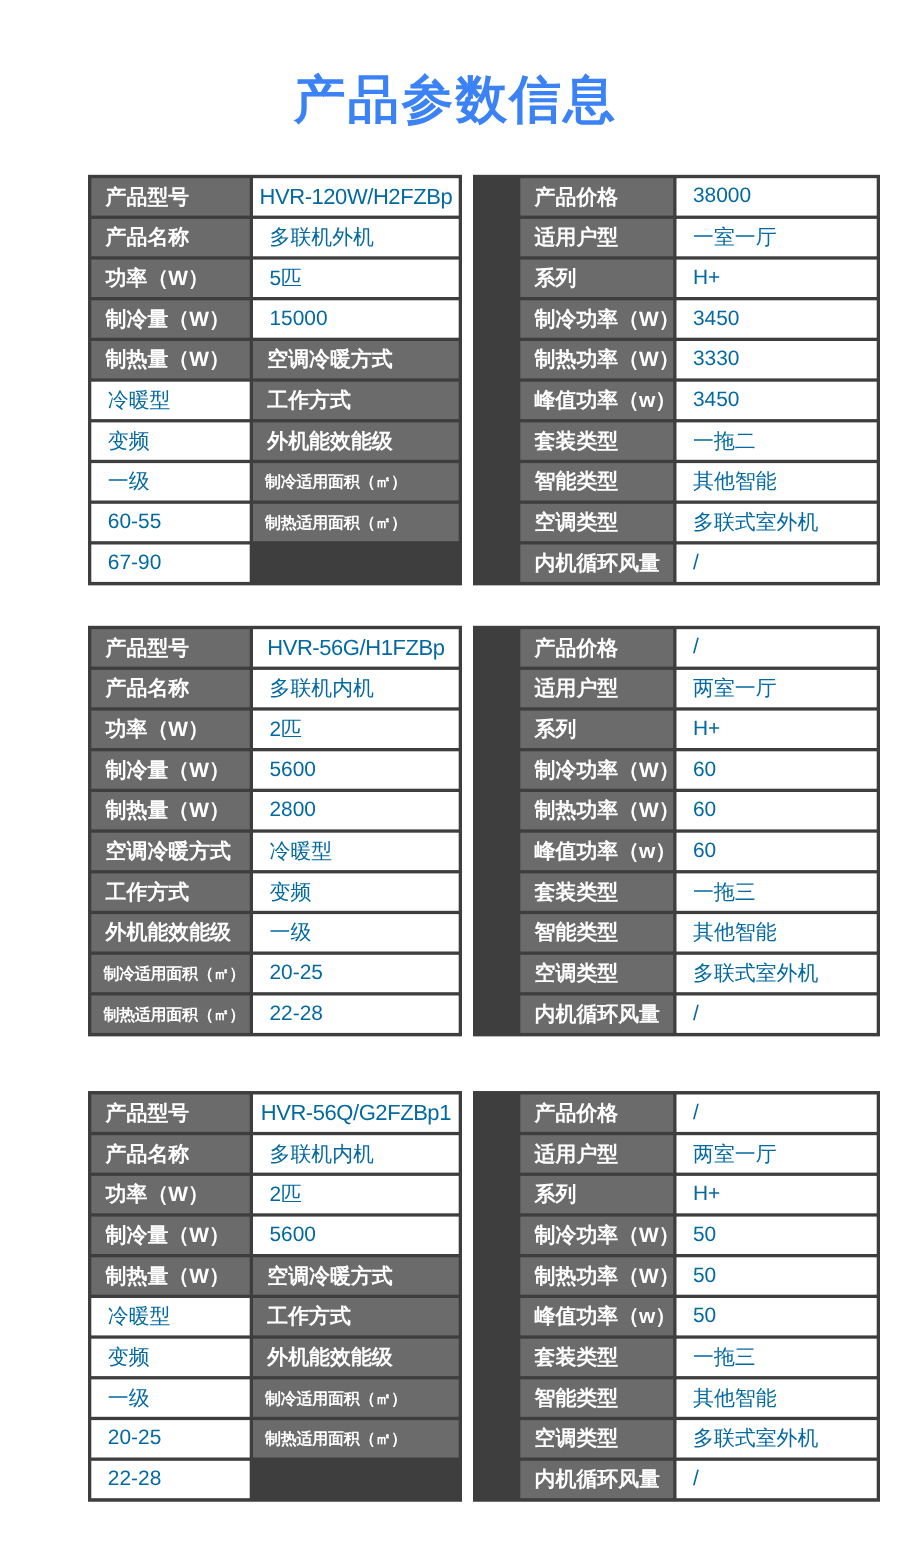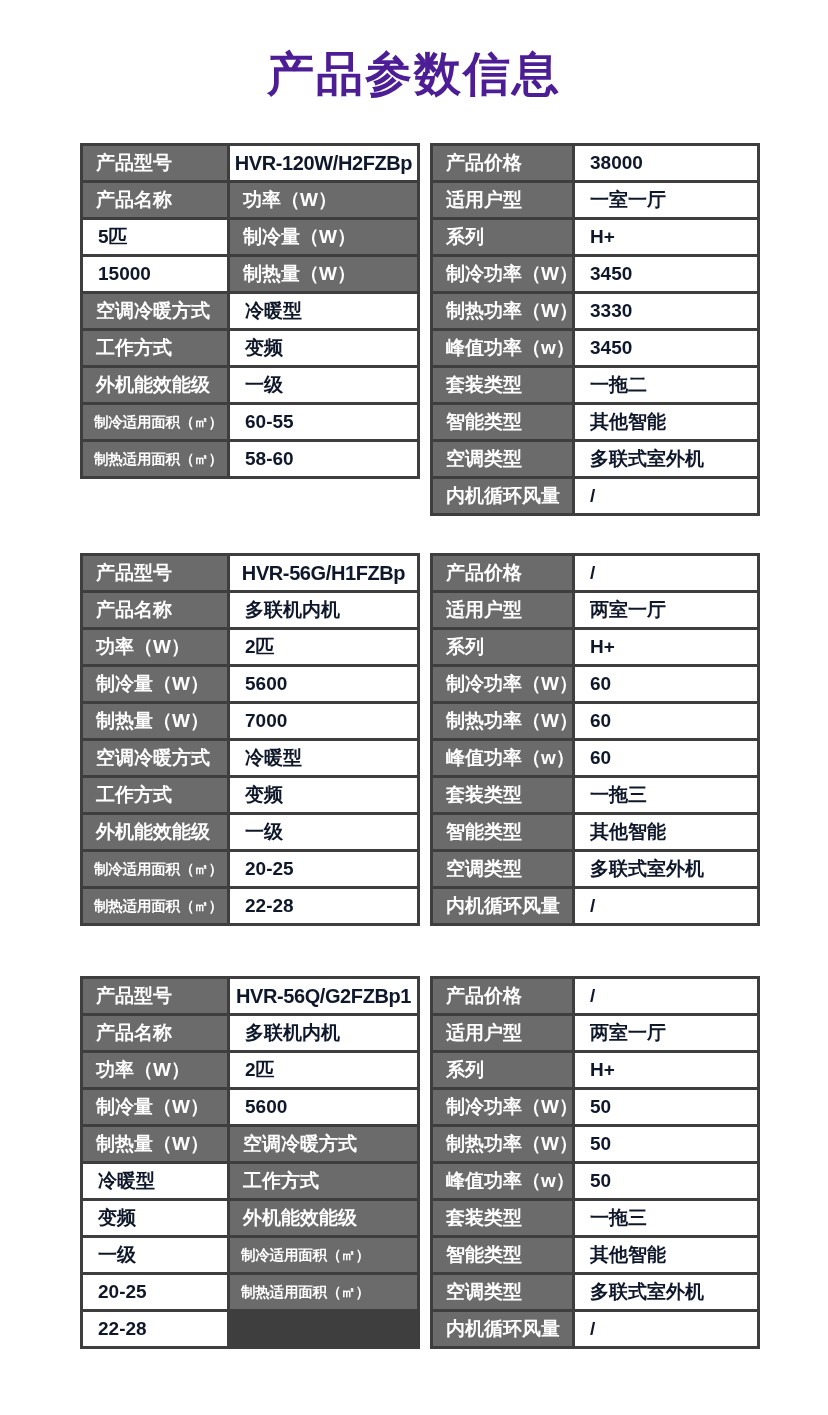--- a/index.html
+++ b/index.html
@@ -5,69 +5,69 @@
   html, body { margin: 0; padding: 0; }
   .page {
     width: 828px;
     height: 1415px;
     background: #ffffff;
     overflow: hidden;
     font-family: "Liberation Sans", "DejaVu Sans", sans-serif;
   }
   .page-title {
     margin: 0;
-    padding-top: 50px;
+    padding-top: 66px;
     text-align: center;
     font-size: 47px;
     line-height: 1.0;
     font-weight: 700;
-    color: #4c1d95;
+    color: #3b82f6;
     letter-spacing: 2px;
   }
   .spec-table {
     display: flex;
     gap: 10px;
     margin-left: 80px;
     width: 784px;
   }
   .spec-table.t1 { margin-top: 46px; }
   .spec-table.t2 { margin-top: 37px; }
   .spec-table.t3 { margin-top: 50px; }
   .half {
     display: grid;
     grid-auto-rows: 34px;
     gap: 3px;
     background: #3e3e3e;
     border: 3px solid #3e3e3e;
     height: fit-content;
   }
   .half.left  { grid-template-columns: 144px 187px; }
-  .half.right { grid-template-columns: 139px 182px; }
+  .half.right { grid-template-columns: 139px 182px; padding-left: 40px; }
   .cell {
     display: flex;
     align-items: center;
     white-space: nowrap;
     overflow: hidden;
   }
   .lbl {
     background: #6b6b6b;
     color: #ffffff;
     font-weight: 700;
     font-size: 19px;
     padding-left: 13px;
   }
   .lbl.sm {
     font-size: 14.5px;
     letter-spacing: -0.2px;
     padding-left: 11px;
   }
   .val {
     background: #ffffff;
-    color: #0f172a;
-    font-weight: 700;
+    color: #0369a1;
+    font-weight: 400;
     font-size: 19px;
     padding-left: 15px;
   }
   .val.model {
     justify-content: center;
     padding-left: 2px;
     padding-right: 2px;
     font-size: 20px;
     letter-spacing: -0.4px;
   }
@@ -77,35 +77,36 @@
 
 <div class="page">
 
   <h1 class="page-title">产品参数信息</h1>
 
   <section class="spec-table t1">
     <div class="half left">
         <div class="cell lbl">产品型号</div>
         <div class="cell val model">HVR-120W/H2FZBp</div>
         <div class="cell lbl">产品名称</div>
+        <div class="cell val">多联机外机</div>
         <div class="cell lbl">功率（W）</div>
         <div class="cell val">5匹</div>
         <div class="cell lbl">制冷量（W）</div>
         <div class="cell val">15000</div>
         <div class="cell lbl">制热量（W）</div>
         <div class="cell lbl">空调冷暖方式</div>
         <div class="cell val">冷暖型</div>
         <div class="cell lbl">工作方式</div>
         <div class="cell val">变频</div>
         <div class="cell lbl">外机能效能级</div>
         <div class="cell val">一级</div>
         <div class="cell lbl sm">制冷适用面积（㎡）</div>
         <div class="cell val">60-55</div>
         <div class="cell lbl sm">制热适用面积（㎡）</div>
-        <div class="cell val">58-60</div>
+        <div class="cell val">67-90</div>
       </div>
     <div class="half right">
         <div class="cell lbl">产品价格</div>
         <div class="cell val">38000</div>
         <div class="cell lbl">适用户型</div>
         <div class="cell val">一室一厅</div>
         <div class="cell lbl">系列</div>
         <div class="cell val">H+</div>
         <div class="cell lbl">制冷功率（W）</div>
         <div class="cell val">3450</div>
@@ -128,21 +129,21 @@
     <div class="half left">
         <div class="cell lbl">产品型号</div>
         <div class="cell val model">HVR-56G/H1FZBp</div>
         <div class="cell lbl">产品名称</div>
         <div class="cell val">多联机内机</div>
         <div class="cell lbl">功率（W）</div>
         <div class="cell val">2匹</div>
         <div class="cell lbl">制冷量（W）</div>
         <div class="cell val">5600</div>
         <div class="cell lbl">制热量（W）</div>
-        <div class="cell val">7000</div>
+        <div class="cell val">2800</div>
         <div class="cell lbl">空调冷暖方式</div>
         <div class="cell val">冷暖型</div>
         <div class="cell lbl">工作方式</div>
         <div class="cell val">变频</div>
         <div class="cell lbl">外机能效能级</div>
         <div class="cell val">一级</div>
         <div class="cell lbl sm">制冷适用面积（㎡）</div>
         <div class="cell val">20-25</div>
         <div class="cell lbl sm">制热适用面积（㎡）</div>
         <div class="cell val">22-28</div>

